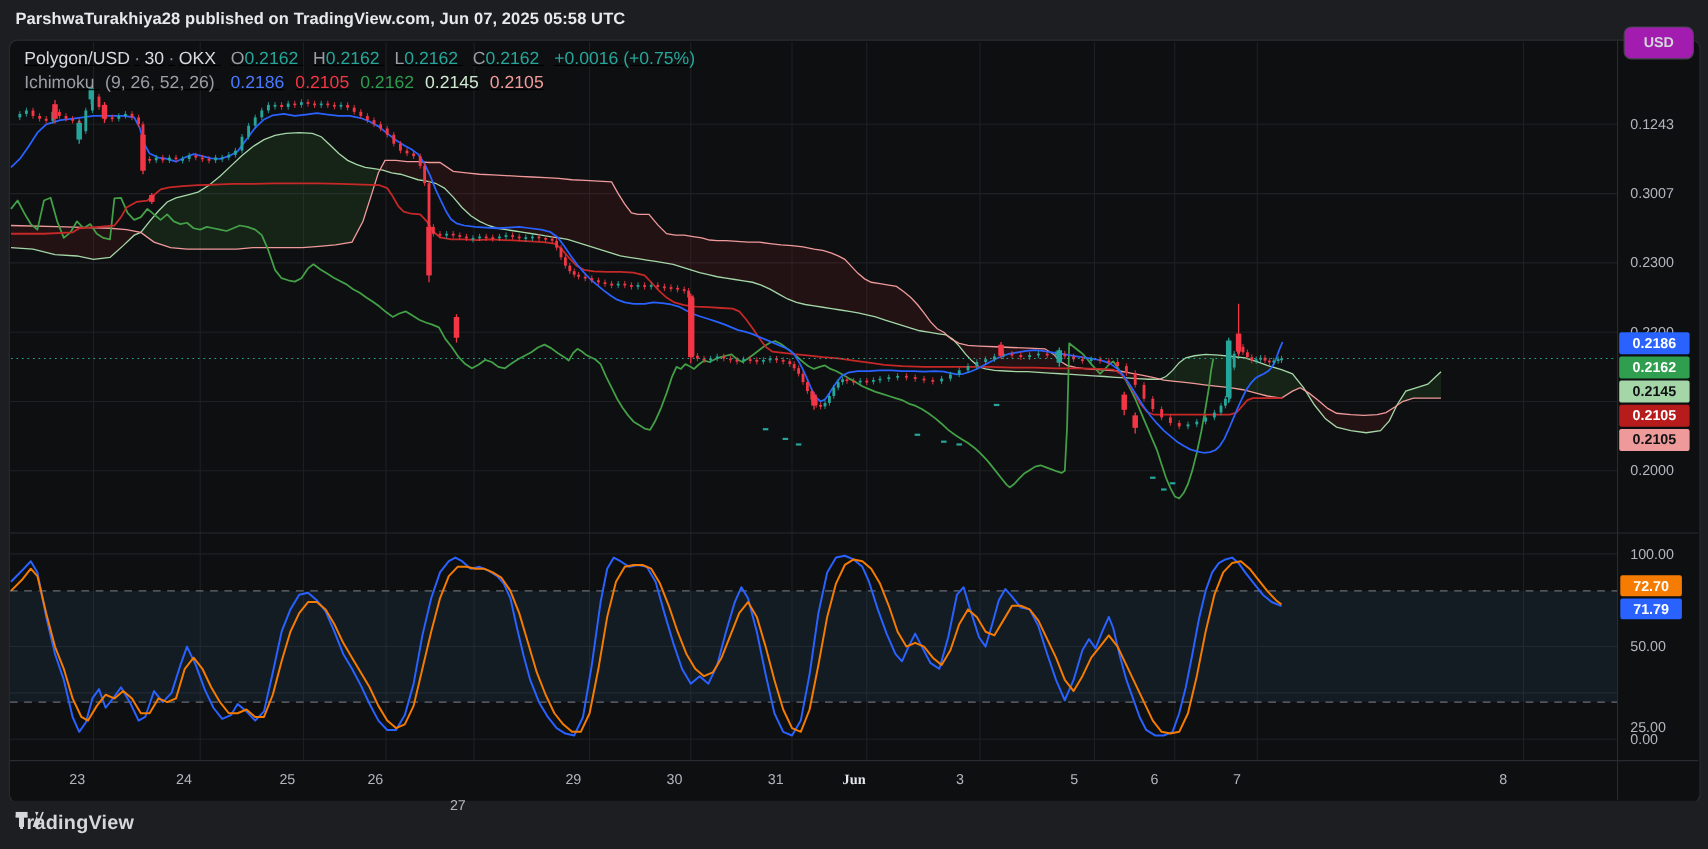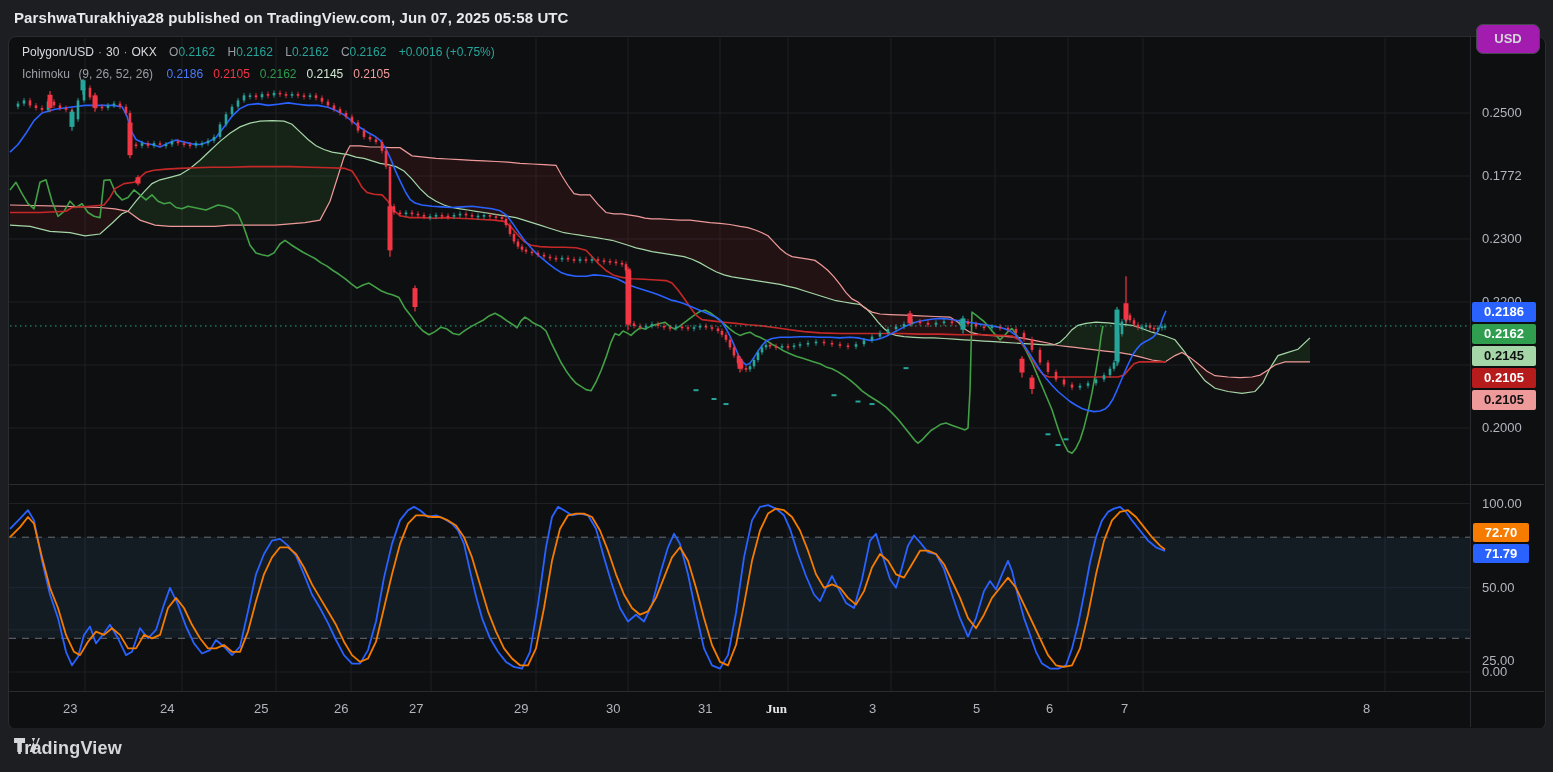--- a/index.html
+++ b/index.html
@@ -4,21 +4,21 @@
 <style>
   html,body{margin:0;padding:0;background:#1d1e21;width:1553px;height:772px;overflow:hidden;
     font-family:"Liberation Sans","DejaVu Sans",sans-serif;-webkit-font-smoothing:antialiased;}
   #stage{position:relative;width:1553px;height:772px;background:#1d1e21;}
   .topbar{position:absolute;left:0;top:0;width:100%;height:36px;background:#1d1e21;}
   .topbar .pub{position:absolute;left:14px;top:9px;font-size:15px;font-weight:700;color:#e8e9ec;letter-spacing:.1px;}
   .chart-frame{position:absolute;left:8px;top:36px;width:1536px;height:692px;background:#0e0f11;
     border:1px solid #2b2c30;border-radius:8px;}
   #chart-canvas{position:absolute;left:0;top:0;width:1553px;height:772px;}
   svg{position:absolute;left:0;top:0;pointer-events:none;}
-  .legend{position:absolute;font-size:12px;white-space:nowrap;z-index:5;}
+  .legend{position:absolute;font-size:16px;white-space:nowrap;z-index:5;text-decoration:underline;}
   .legend .t{color:#d9dbe0;font-weight:500;}
   .legend .sep{color:#9b9ea6;padding:0 4px;}
   .legend .g{color:#9b9ea6;}
   .legend .pair{margin-left:9px;}
   .legend .v-up{color:#26a69a;}
   .legend .kv{color:#3e6fff;font-weight:500;margin-left:10px;}
   .legend .dv{color:#f57c00;font-weight:500;margin-left:9px;}
   #ich-vals span{margin-left:10px;font-weight:500;}
   .axis-lab{position:absolute;font-size:13px;color:#b2b5be;z-index:3;}
   .time-lab{position:absolute;top:701px;width:44px;text-align:left;font-size:13px;color:#b2b5be;z-index:3;}
@@ -548,38 +548,38 @@
   <div class="legend" style="left:22px;top:67px;">
     <span class="g">Ichimoku</span>
     <span class="g" style="margin-left:5px;">(9, 26, 52, 26)</span>
     <span id="ich-vals"><span style="color: rgb(74, 121, 255);">0.2186</span><span style="color: rgb(242, 54, 69);">0.2105</span><span style="color: rgb(46, 155, 78);">0.2162</span><span style="color: rgb(207, 232, 209);">0.2145</span><span style="color: rgb(242, 155, 155);">0.2105</span></span>
   </div>
 
 
   <div class="usd-btn">USD</div>
 
   <div id="price-ticks">
-      <div class="axis-lab" style="left: 1482px; top: 105px;">0.2500</div>
-      <div class="axis-lab" style="left: 1482px; top: 168px;">0.1772</div>
+      <div class="axis-lab" style="left: 1482px; top: 105px;">0.1243</div>
+      <div class="axis-lab" style="left: 1482px; top: 168px;">0.3007</div>
       <div class="axis-lab" style="left: 1482px; top: 231px; text-align: right;">0.2300</div>
       <div class="axis-lab" style="left: 1482px; top: 294px;">0.2200</div>
       <div class="axis-lab" style="left: 1482px; top: 420px;">0.2000</div>
     </div>
   <div id="stoch-ticks">
       <div class="axis-lab" style="left: 1482px; top: 495.5px;">100.00</div>
       <div class="axis-lab" style="left: 1482px; top: 579.75px;">50.00</div>
       <div class="axis-lab" style="left: 1482px; top: 653px;">25.00</div>
       <div class="axis-lab" style="left: 1482px; top: 664px;">0.00</div>
     </div>
   <div id="time-labels">
       <div class="time-lab" style="left: 63px;">23</div>
       <div class="time-lab" style="left: 160px;">24</div>
       <div class="time-lab" style="left: 254px;">25</div>
       <div class="time-lab" style="left: 334px;">26</div>
-      <div class="time-lab" style="left: 409px;">27</div>
+      <div class="time-lab" style="left: 409px; margin-top: 23px;">27</div>
       <div class="time-lab" style="left: 514px;">29</div>
       <div class="time-lab" style="left: 606px;">30</div>
       <div class="time-lab" style="left: 698px;">31</div>
       <div class="time-lab strong" style="left: 766px; font-family: Liberation Serif, serif;">Jun</div>
       <div class="time-lab" style="left: 869px;">3</div>
       <div class="time-lab" style="left: 973px;">5</div>
       <div class="time-lab" style="left: 1046px;">6</div>
       <div class="time-lab" style="left: 1121px;">7</div>
       <div class="time-lab" style="left: 1363px;">8</div>
     </div>

